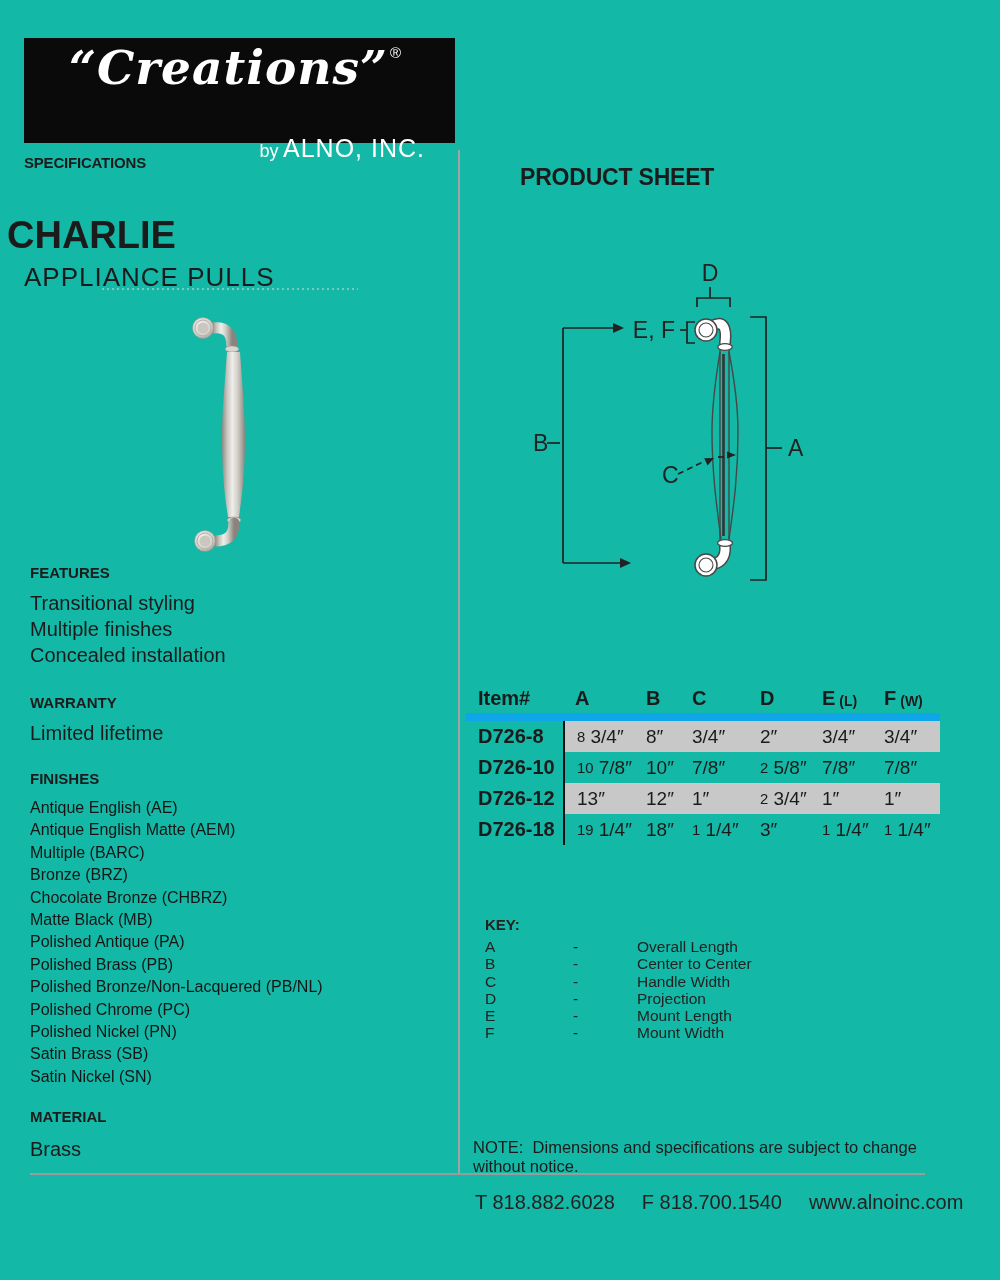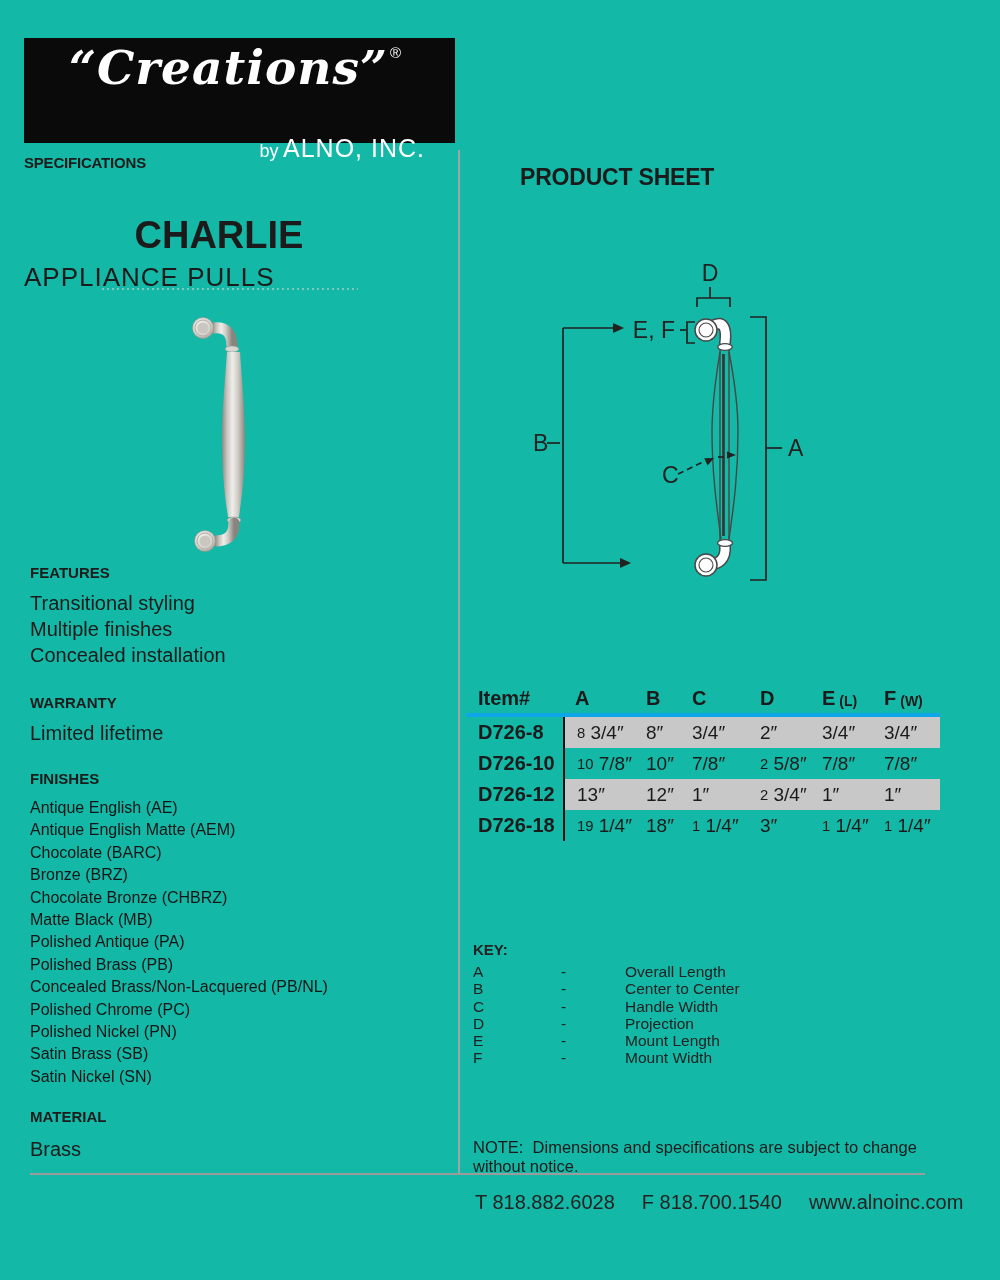--- a/index.html
+++ b/index.html
@@ -16,58 +16,58 @@
   .logo-byline{position:absolute;right:30px;top:96px;color:#fff;white-space:nowrap;}
   .logo-by{font-size:18px;}
   .logo-company{font-size:25px;letter-spacing:1px;}
 
   
   .spec-title{position:absolute;left:24px;top:154px;font-size:15px;font-weight:bold;letter-spacing:-0.2px;}
   .ps-title{position:absolute;left:520px;top:120px;font-size:23px;font-weight:bold;letter-spacing:-0.2px;margin-top:44px;}
   .vdivider{position:absolute;left:458px;top:150px;width:2px;height:1024px;background:#a3a3a3;}
 
   
-  .product-name{position:absolute;left:24px;top:214px;width:390px;text-align:center;
+  .product-name{position:absolute;left:7px;top:214px;width:390px;text-align:left;
                 font-size:38px;font-weight:bold;letter-spacing:0px;}
   .product-cat{position:absolute;left:24px;top:262px;width:390px;text-align:left;
                font-size:26px;letter-spacing:1px;}
 
   
   .sec-title{position:absolute;left:30px;font-size:15px;font-weight:bold;}
   .sec-list{position:absolute;left:30px;font-size:20px;line-height:26px;color:#1b1b1b;}
   .finishes-list{line-height:22.4px;font-size:16px;color:#151515;}
 
   
   .photo{position:absolute;left:100px;top:288px;}
   .diagram{position:absolute;left:520px;top:250px;}
   .dl{stroke:#222;stroke-width:1.7;fill:none;}
   .draw{stroke:#474747;stroke-width:1.4;fill:none;}
   .dim-label{font-family:"Liberation Sans",sans-serif;font-size:23px;fill:#222;}
 
   
   .spec-table{position:absolute;left:466px;top:686px;width:474px;}
   .trow{display:grid;grid-template-columns:97px 77px 46px 64px 64px 63px 63px;}
-  .thead{border-bottom:4px solid #0ea5e9;}
+  .thead{border-bottom:8px solid #0ea5e9;}
   .th{font-weight:bold;font-size:20px;height:27px;display:flex;align-items:flex-end;padding-bottom:3px;box-sizing:border-box;}
   .th .sub{font-size:14px;margin-left:4px;padding-bottom:1px;}
   .td{font-size:19px;height:31px;display:flex;align-items:center;box-sizing:border-box;}
   .td.item{font-weight:bold;font-size:20px;}
   .trow.data .td:nth-child(2){border-left:2.5px solid #0f0f0f;}
   .trow.shaded .td:not(:first-child){background:#c8c8c8;}
   .trow .td:nth-child(1),.trow .th:nth-child(1){padding-left:12px;}
   .trow .td:nth-child(2),.trow .th:nth-child(2){padding-left:12px;}
   .trow .td:nth-child(3),.trow .th:nth-child(3){padding-left:6px;}
   .trow .td:nth-child(4),.trow .th:nth-child(4){padding-left:6px;}
   .trow .td:nth-child(5),.trow .th:nth-child(5){padding-left:10px;}
   .trow .td:nth-child(6),.trow .th:nth-child(6){padding-left:8px;}
   .trow .td:nth-child(7),.trow .th:nth-child(7){padding-left:7px;}
   .ws{font-size:0.78em;vertical-align:0.22em;}
 
   
-  .key{position:absolute;left:473px;top:916px;font-size:15.5px;color:#222;margin-top:25px;}
+  .key{position:absolute;left:485px;top:916px;font-size:15.5px;color:#222;}
   .key-title{font-weight:bold;font-size:15px;margin-bottom:5px;}
   .key-row{display:grid;grid-template-columns:88px 64px auto;line-height:17.3px;}
 
   
   .note{position:absolute;left:473px;top:1138px;width:460px;font-size:16.5px;color:#1b1b1b;white-space:pre-wrap;}
   .hrule{position:absolute;left:30px;top:1173px;width:895px;height:2px;background:#9b9b9b;}
   .footer{position:absolute;left:475px;top:1191px;font-size:20px;color:#222;white-space:nowrap;}
   .footer span{margin-right:27px;}
 </style>
 </head>
@@ -128,27 +128,27 @@
 
   <div class="sec-title" style="top:694px">WARRANTY</div>
   <div class="sec-list" style="top:720px">
       <div>Limited lifetime</div>
     </div>
 
   <div class="sec-title" style="top:770px">FINISHES</div>
   <div class="sec-list finishes-list" style="top:797px">
       <div>Antique English (AE)</div>
       <div>Antique English Matte (AEM)</div>
-      <div>Chocolate (BARC)</div>
+      <div>Multiple (BARC)</div>
       <div>Bronze (BRZ)</div>
       <div>Chocolate Bronze (CHBRZ)</div>
       <div>Matte Black (MB)</div>
       <div>Polished Antique (PA)</div>
       <div>Polished Brass (PB)</div>
-      <div>Concealed Brass/Non-Lacquered (PB/NL)</div>
+      <div>Polished Bronze/Non-Lacquered (PB/NL)</div>
       <div>Polished Chrome (PC)</div>
       <div>Polished Nickel (PN)</div>
       <div>Satin Brass (SB)</div>
       <div>Satin Nickel (SN)</div>
     </div>
 
   <div class="sec-title" style="top:1108px">MATERIAL</div>
   <div class="sec-list" style="top:1136px">
       <div>Brass</div>
     </div>

